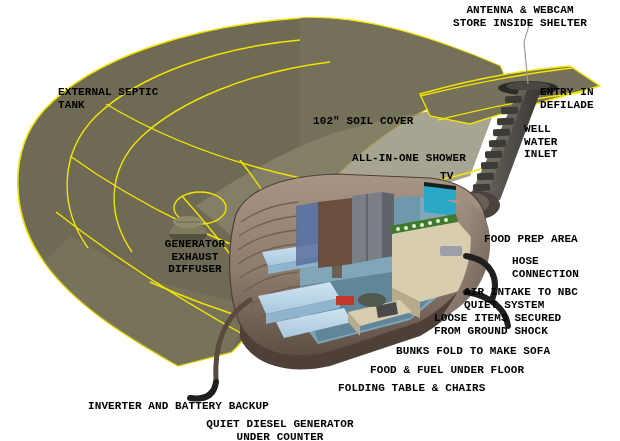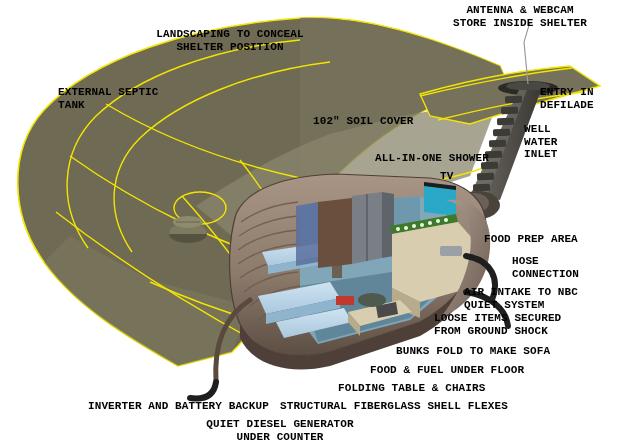--- a/index.html
+++ b/index.html
@@ -192,62 +192,62 @@
       <path d="M 216 382 C 214 396 204 400 190 398" stroke="#1f1f1f" stroke-width="6" stroke-linecap="round"></path>
       <path d="M 466 256 C 492 260 500 280 492 300" stroke="#1f1f1f" stroke-width="6" stroke-linecap="round"></path>
       <path d="M 466 292 C 492 296 506 310 508 326" stroke="#1f1f1f" stroke-width="6" stroke-linecap="round"></path>
     </g>
 
     <g stroke="#8a8a8a" stroke-width="1" fill="none">
       <line x1="524" y1="42" x2="530" y2="22"></line>
     </g>
   </svg>
 
-  <div class="lbl c" style="left:140px;top:28px;width:180px;">LANDSCAPING TO CONCEAL
-SHELTER POSITION</div>
 
   <div class="lbl c" style="left:430px;top:4px;width:180px;">ANTENNA &amp; WEBCAM
 STORE INSIDE SHELTER</div>
 
   <div class="lbl l" style="left:58px;top:86px;width:140px;">EXTERNAL SEPTIC
 TANK</div>
 
   <div class="lbl l" style="left:540px;top:86px;width:80px;">ENTRY IN
 DEFILADE</div>
 
   <div class="lbl l" style="left:313px;top:115px;width:120px;">102" SOIL COVER</div>
 
   <div class="lbl l" style="left:524px;top:123px;width:80px;">WELL
 WATER
 INLET</div>
 
-  <div class="lbl l" style="left:352px;top:152px;width:160px;text-align:center;">ALL-IN-ONE SHOWER</div>
+  <div class="lbl l" style="left:352px;top:152px;width:160px;">ALL-IN-ONE SHOWER</div>
 
   <div class="lbl l" style="left:440px;top:170px;width:40px;">TV</div>
 
 
   <div class="lbl l" style="left:484px;top:233px;width:130px;">FOOD PREP AREA</div>
 
   <div class="lbl l" style="left:512px;top:255px;width:110px;">HOSE
 CONNECTION</div>
 
+  <div class="lbl c" style="left:140px;top:238px;width:110px;">GENERATOR
+EXHAUST
+DIFFUSER</div>
 
   <div class="lbl l" style="left:464px;top:286px;width:150px;">AIR INTAKE TO NBC
 QUIET SYSTEM</div>
 
   <div class="lbl l" style="left:434px;top:312px;width:180px;">LOOSE ITEMS SECURED
 FROM GROUND SHOCK</div>
 
   <div class="lbl l" style="left:396px;top:345px;width:200px;">BUNKS FOLD TO MAKE SOFA</div>
 
   <div class="lbl l" style="left:370px;top:364px;width:200px;">FOOD &amp; FUEL UNDER FLOOR</div>
 
 
   <div class="lbl l" style="left:338px;top:382px;width:190px;">FOLDING TABLE &amp; CHAIRS</div>
 
   <div class="lbl l" style="left:88px;top:400px;width:192px;">INVERTER AND BATTERY BACKUP</div>
 
-  <div class="lbl l" style="left:280px;top:400px;width:260px;">STRUCTURAL FIBERGLASS SHELL FLEXES</div>
 
   <div class="lbl c" style="left:180px;top:418px;width:200px;">QUIET DIESEL GENERATOR
 UNDER COUNTER</div>
 
 </div>
 
 </body></html>

